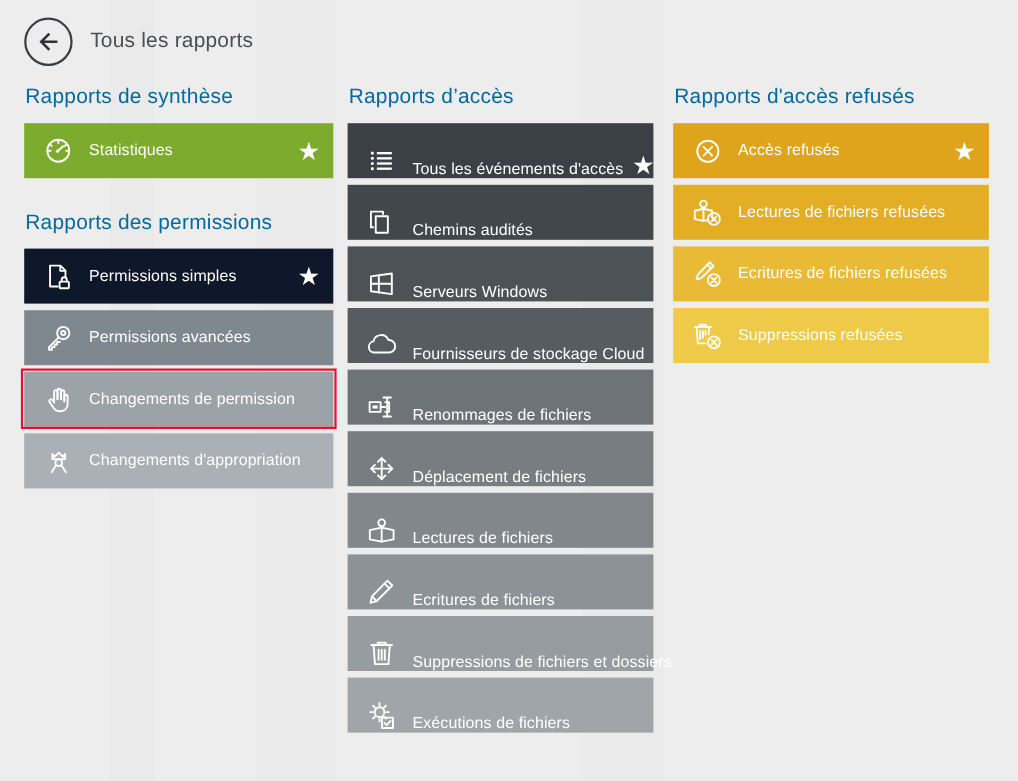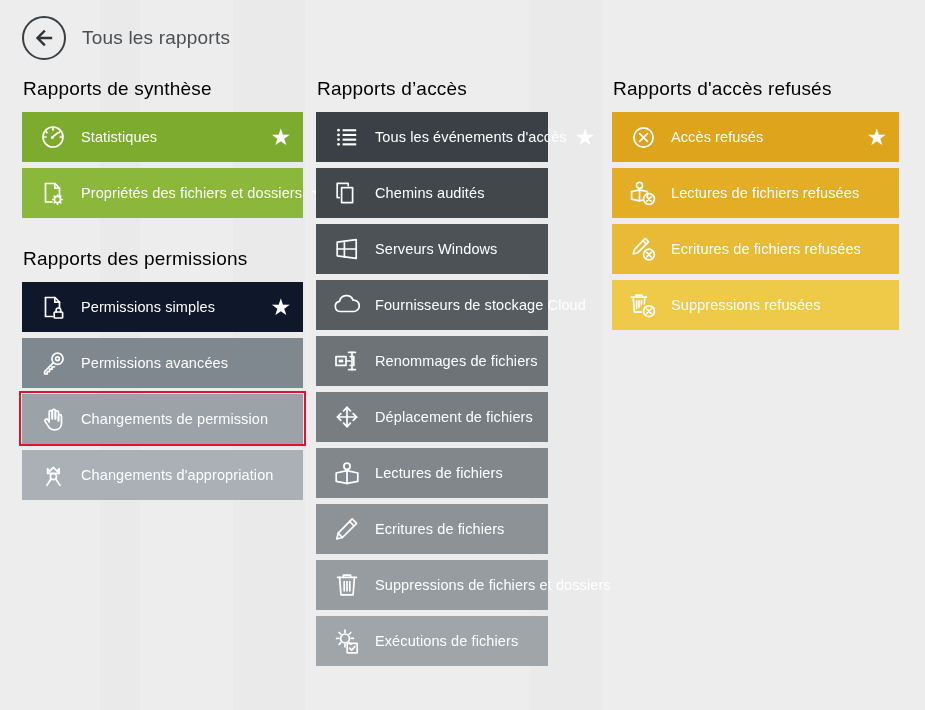--- a/index.html
+++ b/index.html
@@ -72,21 +72,21 @@
     box-sizing: border-box;
   }
   .column.col-mid { padding-left: 19px; }
   .column.col-right { padding-left: 18px; }
 
   .group { margin-bottom: 0; }
   .group + .group { margin-top: 30px; }
 
   .group-title {
     font-size: 19px;
-    color: #000000;
+    color: #0369a1;
     font-weight: 400;
     margin: 0 0 12px 1px;
     letter-spacing: 0.2px;
     white-space: nowrap;
   }
   .col-mid .group-title,
   .col-right .group-title { margin-bottom: 12px; }
 
   
   .rpt {
@@ -94,21 +94,21 @@
     height: 50px;
     margin-bottom: 6px;
     display: flex;
     align-items: center;
     cursor: pointer;
     box-sizing: border-box;
     padding-left: 14px;
     padding-right: 12px;
     width: 281px;
   }
-  .col-mid .rpt { width: 232px; }
+  .col-mid .rpt { width: 278px; align-items: flex-end; }
   .col-right .rpt { width: 287px; }
 
   .rpt .ico {
     width: 34px;
     min-width: 34px;
     height: 32px;
     display: flex;
     align-items: center;
     justify-content: center;
     color: #ffffff;
@@ -199,33 +199,20 @@
             <svg width="26" height="26" viewBox="0 0 26 26">
               <circle cx="13" cy="13" r="10" fill="none" stroke="#ffffff" stroke-width="1.7" stroke-linecap="round" stroke-linejoin="round"></circle>
               <path d="M17.5 9 L12.4 13.2" fill="none" stroke="#ffffff" stroke-width="1.7" stroke-linecap="round" stroke-linejoin="round"></path>
               <circle cx="12.3" cy="13.4" r="1.5" fill="#fff"></circle>
               <path d="M13 4.4 V6 M20 7.6 L19 8.7 M21.6 13 H20.2 M6 13 H4.4 M7 8.7 L6 7.6" fill="none" stroke="#ffffff" stroke-width="1.7" stroke-linecap="round" stroke-linejoin="round"></path>
             </svg>
           </span>
           <span class="lbl">Statistiques</span>
           <span class="star">★</span>
         </div>
-        <div class="rpt g-1">
-          <span class="ico">
-            <svg width="27" height="27" viewBox="0 0 27 27">
-              <path d="M5.5 3.5 H15 L19.5 8 V15.5" fill="none" stroke="#ffffff" stroke-width="1.7" stroke-linecap="round" stroke-linejoin="round"></path>
-              <path d="M5.5 3.5 V22 H12" fill="none" stroke="#ffffff" stroke-width="1.7" stroke-linecap="round" stroke-linejoin="round"></path>
-              <path d="M14.8 3.7 V8.2 H19.4" fill="none" stroke="#ffffff" stroke-width="1.7" stroke-linecap="round" stroke-linejoin="round"></path>
-              <circle cx="17.5" cy="19.5" r="3.1" fill="none" stroke="#ffffff" stroke-width="1.7" stroke-linecap="round" stroke-linejoin="round"></circle>
-              <path d="M17.5 14.8 V16.2 M17.5 22.8 V24.2 M12.8 19.5 H14.2 M20.8 19.5 H22.2 M14.2 16.2 L15.2 17.2 M19.8 21.8 L20.8 22.8 M20.8 16.2 L19.8 17.2 M15.2 21.8 L14.2 22.8" fill="none" stroke="#ffffff" stroke-width="1.7" stroke-linecap="round" stroke-linejoin="round"></path>
-            </svg>
-          </span>
-          <span class="lbl">Propriétés des fichiers et dossiers</span>
-          <span class="star">★</span>
-        </div>
       </div>
       <div class="group">
         <div class="group-title">Rapports des permissions</div>
         <div class="rpt p-0">
           <span class="ico">
             <svg width="27" height="27" viewBox="0 0 27 27">
               <path d="M5.5 3.5 H15 L19.5 8 V14" fill="none" stroke="#ffffff" stroke-width="1.7" stroke-linecap="round" stroke-linejoin="round"></path>
               <path d="M5.5 3.5 V22.5 H12.5" fill="none" stroke="#ffffff" stroke-width="1.7" stroke-linecap="round" stroke-linejoin="round"></path>
               <path d="M14.8 3.7 V8.2 H19.4" fill="none" stroke="#ffffff" stroke-width="1.7" stroke-linecap="round" stroke-linejoin="round"></path>
               <rect x="14.2" y="18" width="8.4" height="6" rx="0.7" fill="none" stroke="#ffffff" stroke-width="1.7" stroke-linecap="round" stroke-linejoin="round"></rect>

